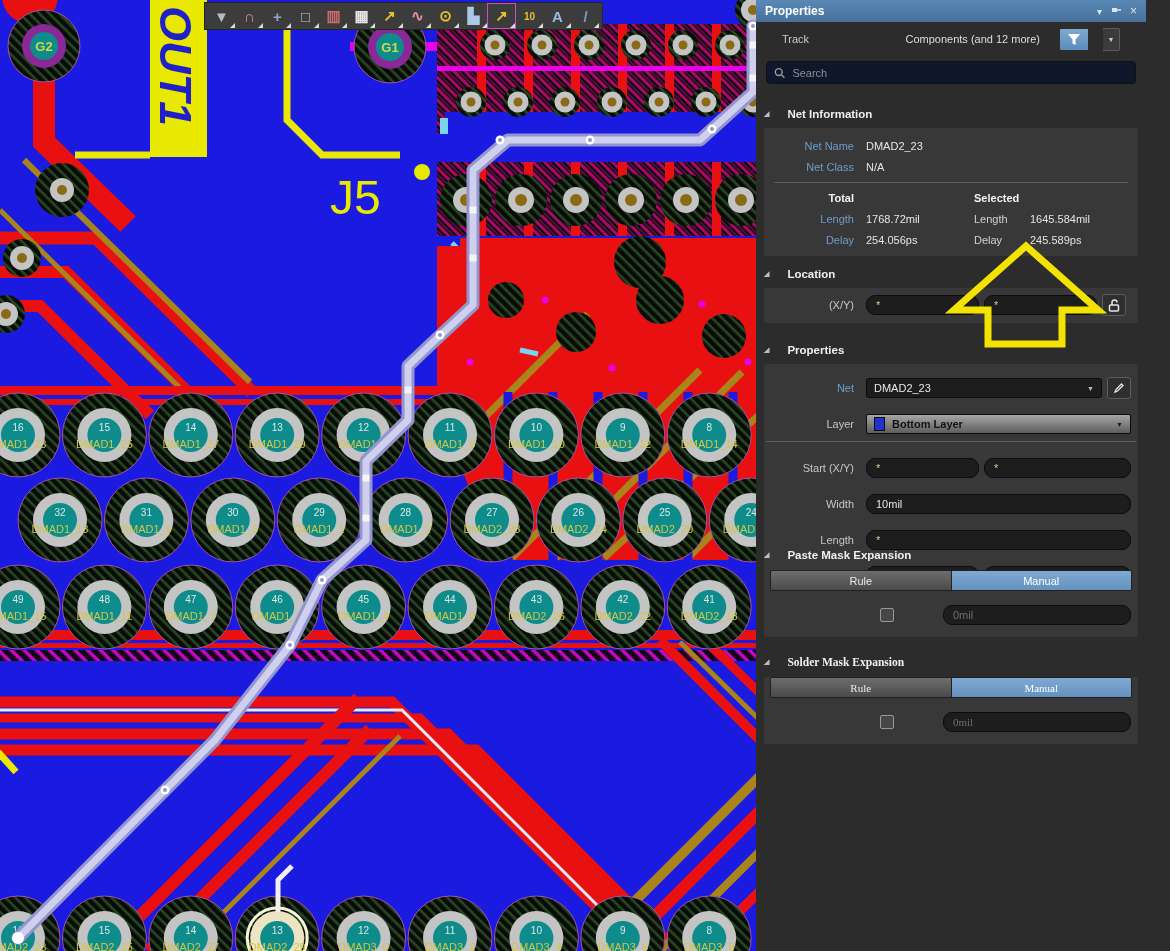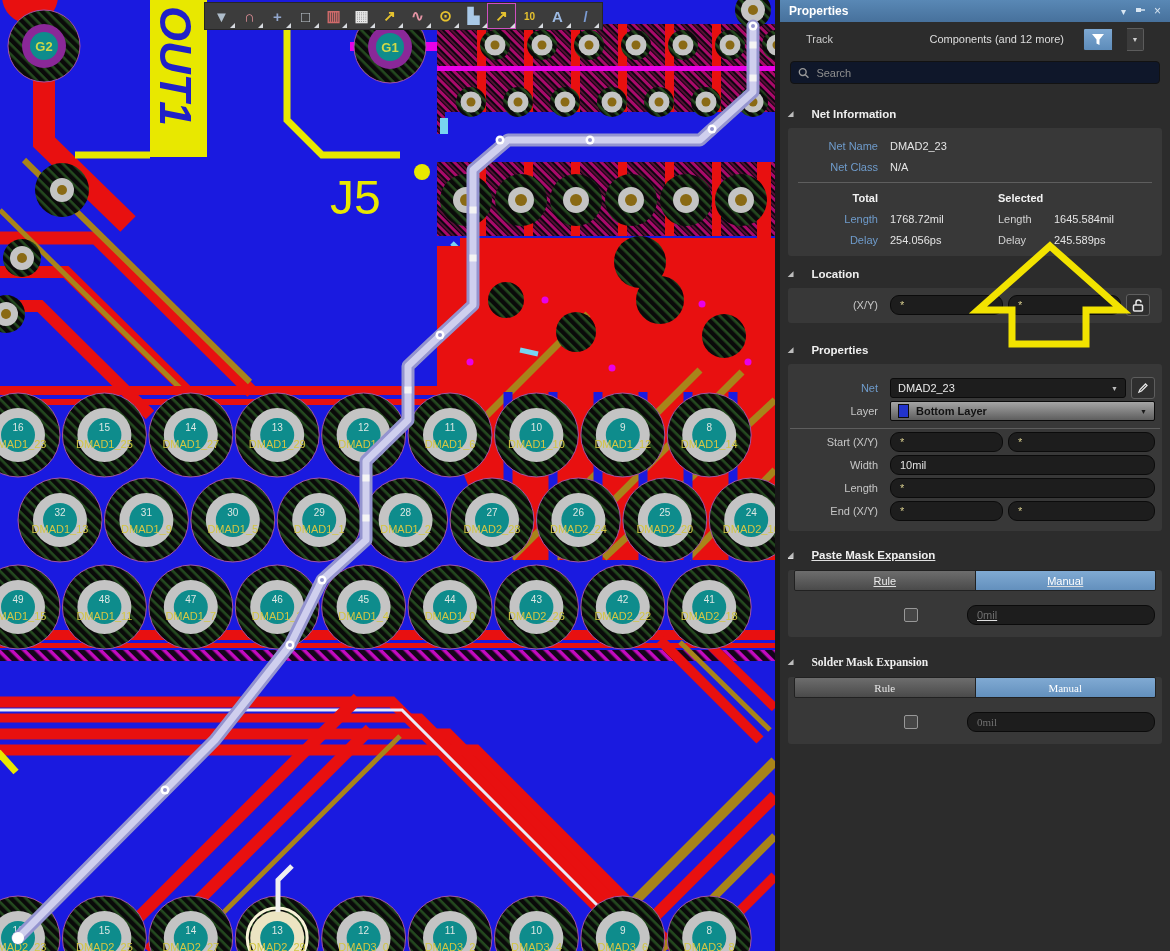--- a/index.html
+++ b/index.html
@@ -11,21 +11,21 @@
   .toolbar { position:absolute; left:204px; top:2px; height:28px; background:#3c3c3c;
     border:1px solid #262626; display:flex; align-items:center; padding:0 3px; gap:1px; z-index:5;}
   .tb-icon { width:27px; height:24px; display:flex; align-items:center; justify-content:center;
     font-size:15px; font-weight:bold; position:relative; cursor:default;}
   .tb-icon.active { outline:1px solid #cf4fc0; }
   .tb-icon::after { content:""; position:absolute; right:0px; bottom:0px;
     border-left:5px solid transparent; border-bottom:5px solid #d7dbdf; }
   
   .divider { position:absolute; left:775px; top:0; width:5px; height:951px; background:#191919; }
   
-  .panel { position:absolute; left:780px; top:0; width:390px; height:951px; background:#2c2c2c; font-size:11px; color:#e0e0e0;}
+  .panel { position:absolute; left:756px; top:0; width:390px; height:951px; background:#2c2c2c; font-size:11px; color:#e0e0e0;}
   .panel-header { height:22px; background:linear-gradient(#5988b5,#47719c); display:flex; align-items:center; padding:0 9px; }
   .panel-title { font-weight:bold; font-size:12px; color:#fff; }
   .ph-icons { margin-left:auto; display:flex; gap:9px; color:#d9e6f2; font-size:10px; align-items:center;}
   .panel-row2 { height:34px; display:flex; align-items:center; padding:0 26px; }
   .track-label { color:#c9c9c9; }
   .scope { margin-left:auto; display:flex; align-items:center; gap:14px; }
   .scope-label { color:#dedede; margin-right:5px; }
   .filter-btn { width:30px; height:23px; background:linear-gradient(#7ea8d2,#5d8cba);
     border:1px solid #2e2e2e; border-radius:2px 0 0 2px; display:flex; align-items:center; justify-content:center;}
   .filter-drop { width:17px; height:23px; background:#3b3b3b; border:1px solid #5c5c5c; border-left:none;
@@ -33,21 +33,21 @@
   .search-row { padding:5px 10px 0; }
   .search-box { height:23px; background:#0f172a; border:1px solid #121212; border-radius:4px;
     display:flex; align-items:center; padding:0 7px; gap:7px;}
   .search-box input { background:transparent; border:none; outline:none; color:#c4c4c4; font-size:11px; width:100%;
     font-family:"Liberation Sans", sans-serif;}
   .search-box input::placeholder { color:#8f8f8f; }
   .sec { position:absolute; left:0; width:100%; }
   .sec-title { display:flex; align-items:center; gap:18px; padding-left:8px; font-weight:bold; font-size:11.5px; color:#efefef; height:16px;}
   .sec-tri { font-size:7px; color:#bdbdbd; }
   .sec-box { margin:6px 8px 0; background:#383838; border-radius:3px; }
-  .row { display:flex; align-items:center; height:20px; margin-top:3px; padding-right:7px;}
+  .row { display:flex; align-items:center; height:20px; margin-top:16px; padding-right:7px;}
   .lab { width:102px; flex:none; text-align:right; padding-right:12px; }
   .lab.blue { color:#6f9ccc; } .lab.gray { color:#c6c6c6; }
   .ni-box { padding:7px 0 6px; }
   .ni-row { display:flex; align-items:center; height:21px; font-size:11px; margin-top:0;}
   .ni-val { color:#e4e4e4; }
   .ni-v1 { width:108px; }
   .ni-l2 { width:56px; color:#d2d2d2; }
   .ni-div { border-top:1px solid #5e5e5e; margin:5px 10px 4px; }
   .bold-w { font-weight:bold; color:#f2f2f2; }
   .inp { height:20px; background:#1d1d1d; border:1px solid #0b0b0b; border-radius:9px;
@@ -742,21 +742,21 @@
         <span class="inp half">
             <span class="star">*</span>
           </span>
         <span class="inp half" style="margin-right:0;flex:1;">
             <span class="star">*</span>
           </span>
       </div>
     </div>
   </div>
 
-  <div class="sec" style="top:547px;text-decoration:underline;">
+  <div class="sec" style="top:547px;">
     <div class="sec-title">
       <span class="sec-tri">◢</span>
       <span>Paste Mask Expansion</span>
     </div>
     <div class="sec-box" style="padding:0 0 12px;">
       <div class="seg">
         <div class="seg-rule">Rule</div>
         <div class="seg-manual">Manual</div>
       </div>
       <div class="mask-row">

